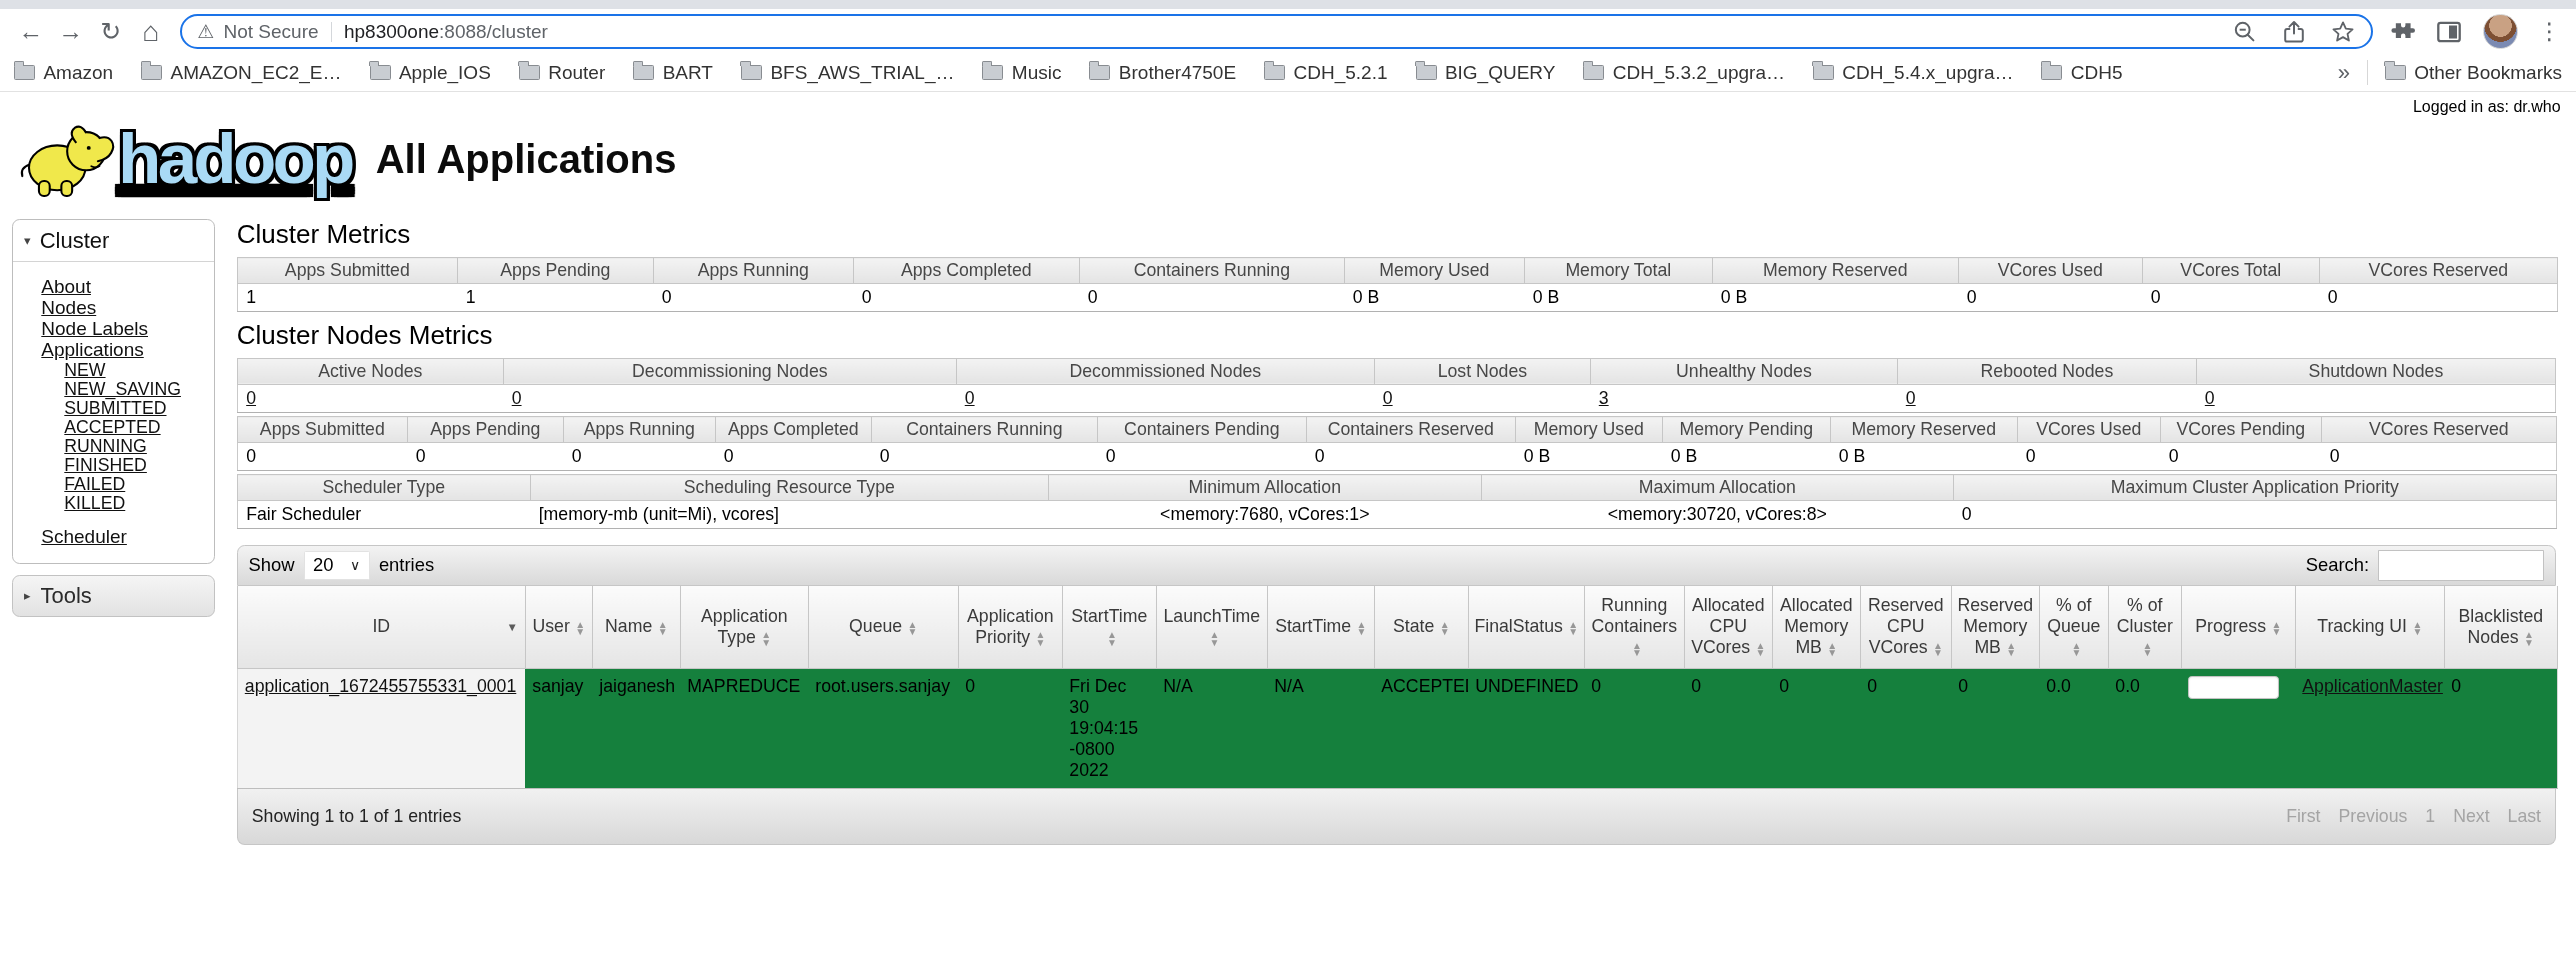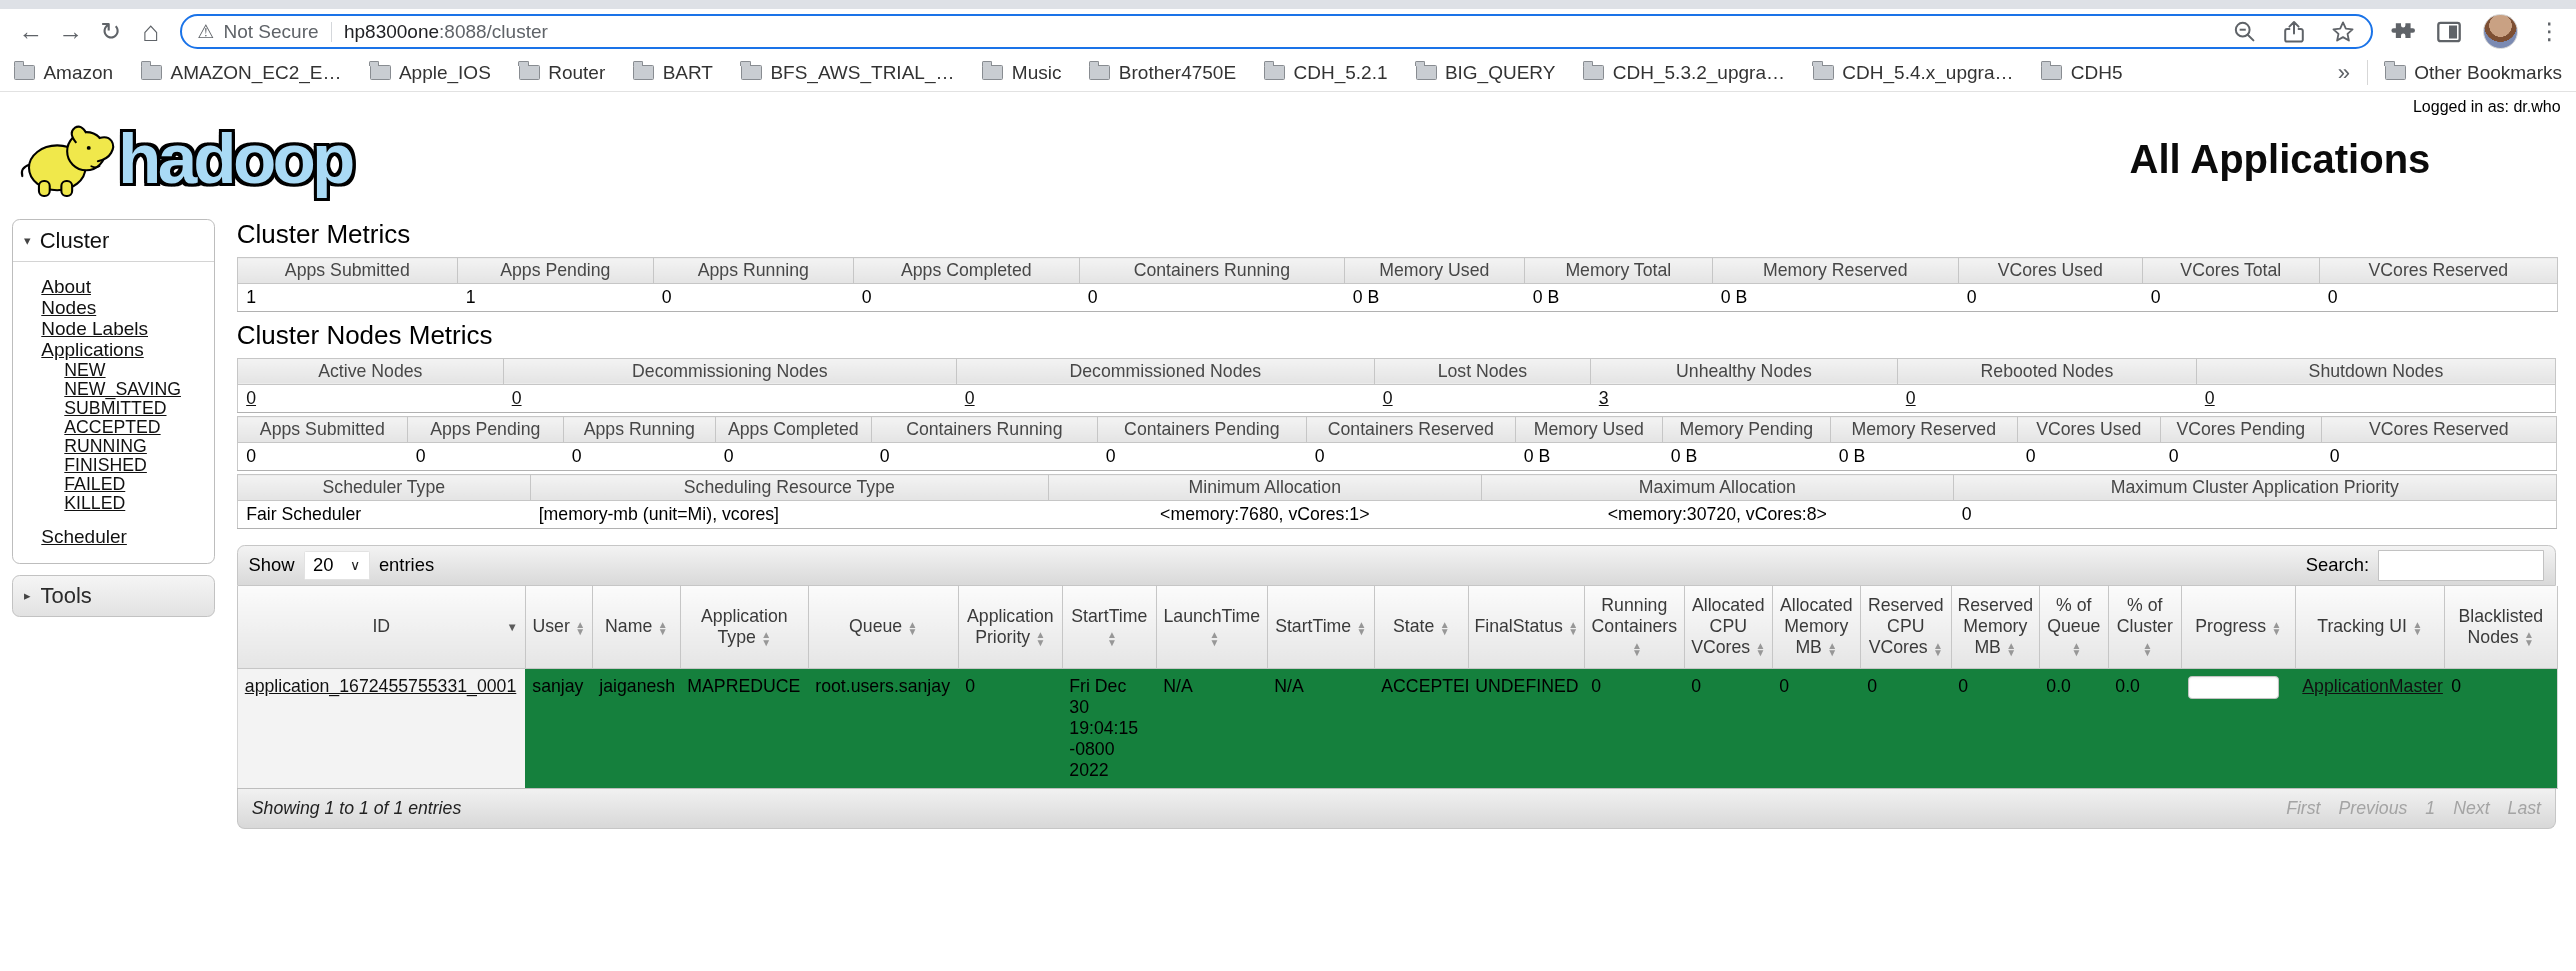--- a/index.html
+++ b/index.html
@@ -29,24 +29,24 @@
   .bm { display:flex; align-items:center; gap:8.4px; font-size:19px; color:#333; white-space:nowrap; cursor:pointer; }
   .folder-icon { width:21px; height:14.6px; background:#c9cdd2; border:1.5px solid #888c91; border-radius:1.5px; position:relative; flex:none; }
   .folder-icon::before { content:""; position:absolute; top:-5.4px; left:-1.5px; width:8.4px; height:3.8px; background:#c9cdd2; border:1.5px solid #888c91; border-bottom:none; border-radius:1.5px 1.5px 0 0; }
   .bm-right { margin-left:auto; display:flex; align-items:center; gap:17px; }
   .chev { color:#5f6368; font-size:22px; cursor:pointer; }
   .vdiv { width:0.8px; height:24.6px; background:#d7d7d7; }
 
   
   .loggedin { text-align:right; padding:6.1px 15.4px 0; font-size:16px; }
   .masthead { display:grid; grid-template-columns:368px 1fr 138px; align-items:center; height:86px; padding:0 7.7px; }
-  .logo { display:flex; align-items:center; }
+  .logo { display:flex; align-items:center;text-decoration:underline; }
   .logo-text { font-size:71px; font-weight:bold; color:#a9daf5; letter-spacing:-3.8px; line-height:.9; margin-left:-4.6px;
     text-shadow:-3.1px -3.1px 0 #000,3.1px -3.1px 0 #000,-3.1px 3.1px 0 #000,3.1px 3.1px 0 #000,-3.1px 0 0 #000,3.1px 0 0 #000,0 -3.1px 0 #000,0 3.1px 0 #000; }
-  .title { text-align:right; font-size:40px; font-weight:bold; color:#0b0b0b; }
+  .title { text-align:left; font-size:40px; font-weight:bold; color:#0b0b0b; }
 
   
   .content { display:flex; align-items:flex-start; margin-top:17px; }
   .sidebar { width:203px; margin-left:12.3px; flex:none; }
   .sbox { border:0.8px solid #bdbdbd; border-radius:7.7px; padding-bottom:15.4px; background:#fff; }
   .sbox-head { font-size:22px; padding:7.7px 10.7px 7px; border-bottom:0.8px solid #d4d4d4; display:flex; align-items:center; gap:9.2px; color:#111; }
   .tri { font-size:13px; color:#444; }
   .navlist { list-style:none; margin-top:14px; padding-left:28px; font-size:19px; line-height:21px; }
   .states { list-style:none; padding-left:23px; font-size:17.7px; line-height:19px; margin:1.5px 0; }
   .sched { margin-top:13px; }
@@ -73,21 +73,21 @@
   table.apps { width:100%; border-collapse:collapse; table-layout:fixed; }
   .apps thead th { background:linear-gradient(180deg,#fbfbfb,#e5e5e5); border:0.8px solid #c6c6c6; border-top:none; font-weight:400; font-size:17.7px; color:#3a3a3a; text-align:center; vertical-align:middle; height:83px; padding:4.6px 3.8px; position:relative; cursor:pointer; }
   .sorts { display:inline-flex; flex-direction:column; margin-left:5.4px; color:#979797; font-size:10px; line-height:7.7px; vertical-align:middle; position:relative; top:0.8px; }
   .sort-cur { position:absolute; right:7px; top:50%; transform:translateY(-50%); font-size:11.5px; color:#5c5c5c; }
   .apps tbody tr { height:115px; }
   .apps tbody td { font-size:17.7px; padding:7px 7px; vertical-align:top; border-bottom:0.8px solid #bdbdbd; background:#15803d; overflow:hidden; }
   .apps tbody td:first-child { border-left:0.8px solid #d6d6d6; }
   .apps tbody td:last-child { border-right:0.8px solid #d6d6d6; }
   td.id-cell { background:#f3f3f3 !important; }
   .progress { width:91px; height:23px; border:0.8px solid #c2c2c2; border-radius:3.8px; background:#fff; box-shadow:inset 0 0.8px 2.3px rgba(0,0,0,.07); }
-  .dt-footer { height:40px; background:linear-gradient(180deg,#f1f1f1,#d8d8d8); border:0.8px solid #c6c6c6; border-top:none; border-radius:0 0 7.7px 7.7px; display:flex; align-items:center; padding:0 14px; font-size:17.7px; color:#222;font-style:italic; }
+  .dt-footer { height:56px; background:linear-gradient(180deg,#f1f1f1,#d8d8d8); border:0.8px solid #c6c6c6; border-top:none; border-radius:0 0 7.7px 7.7px; display:flex; align-items:center; padding:0 14px; font-size:17.7px; color:#222; }
   .pager { margin-left:auto; display:flex; gap:18px; color:#a4a4a4; }
   .pager span { cursor:pointer; }
 </style>
 </head>
 <body>
 
 <div class="tabstrip"></div>
 <div class="toolbar">
   <span class="nav-ic">←</span>
   <span class="nav-ic">→</span>

